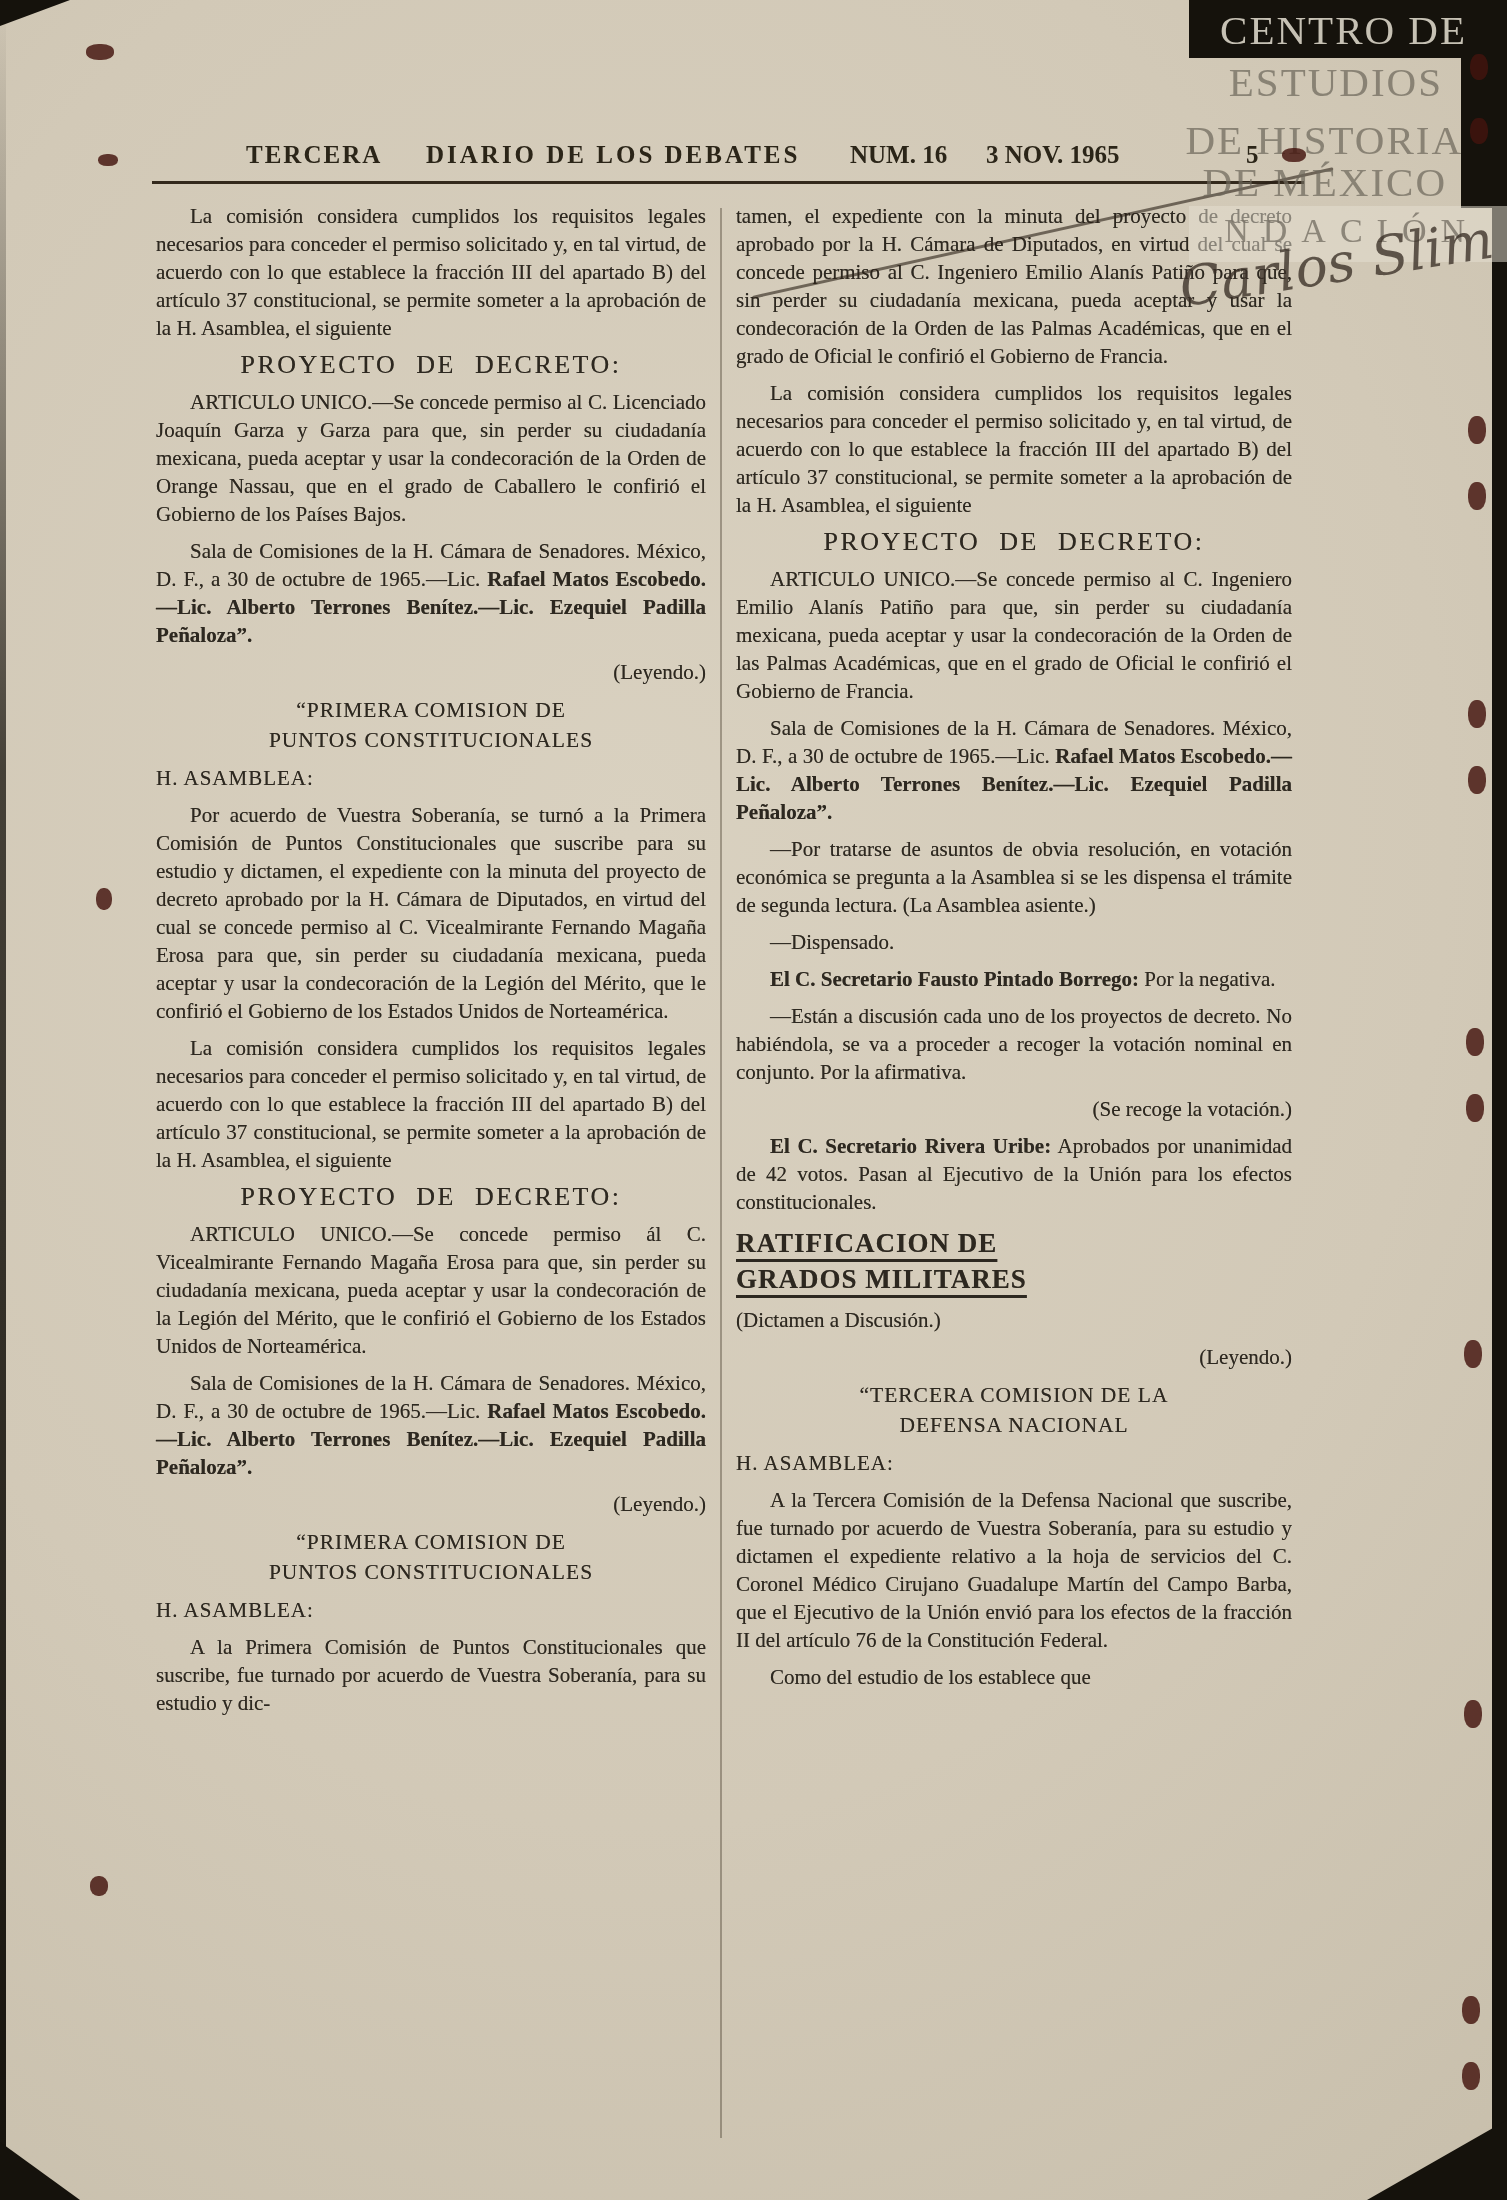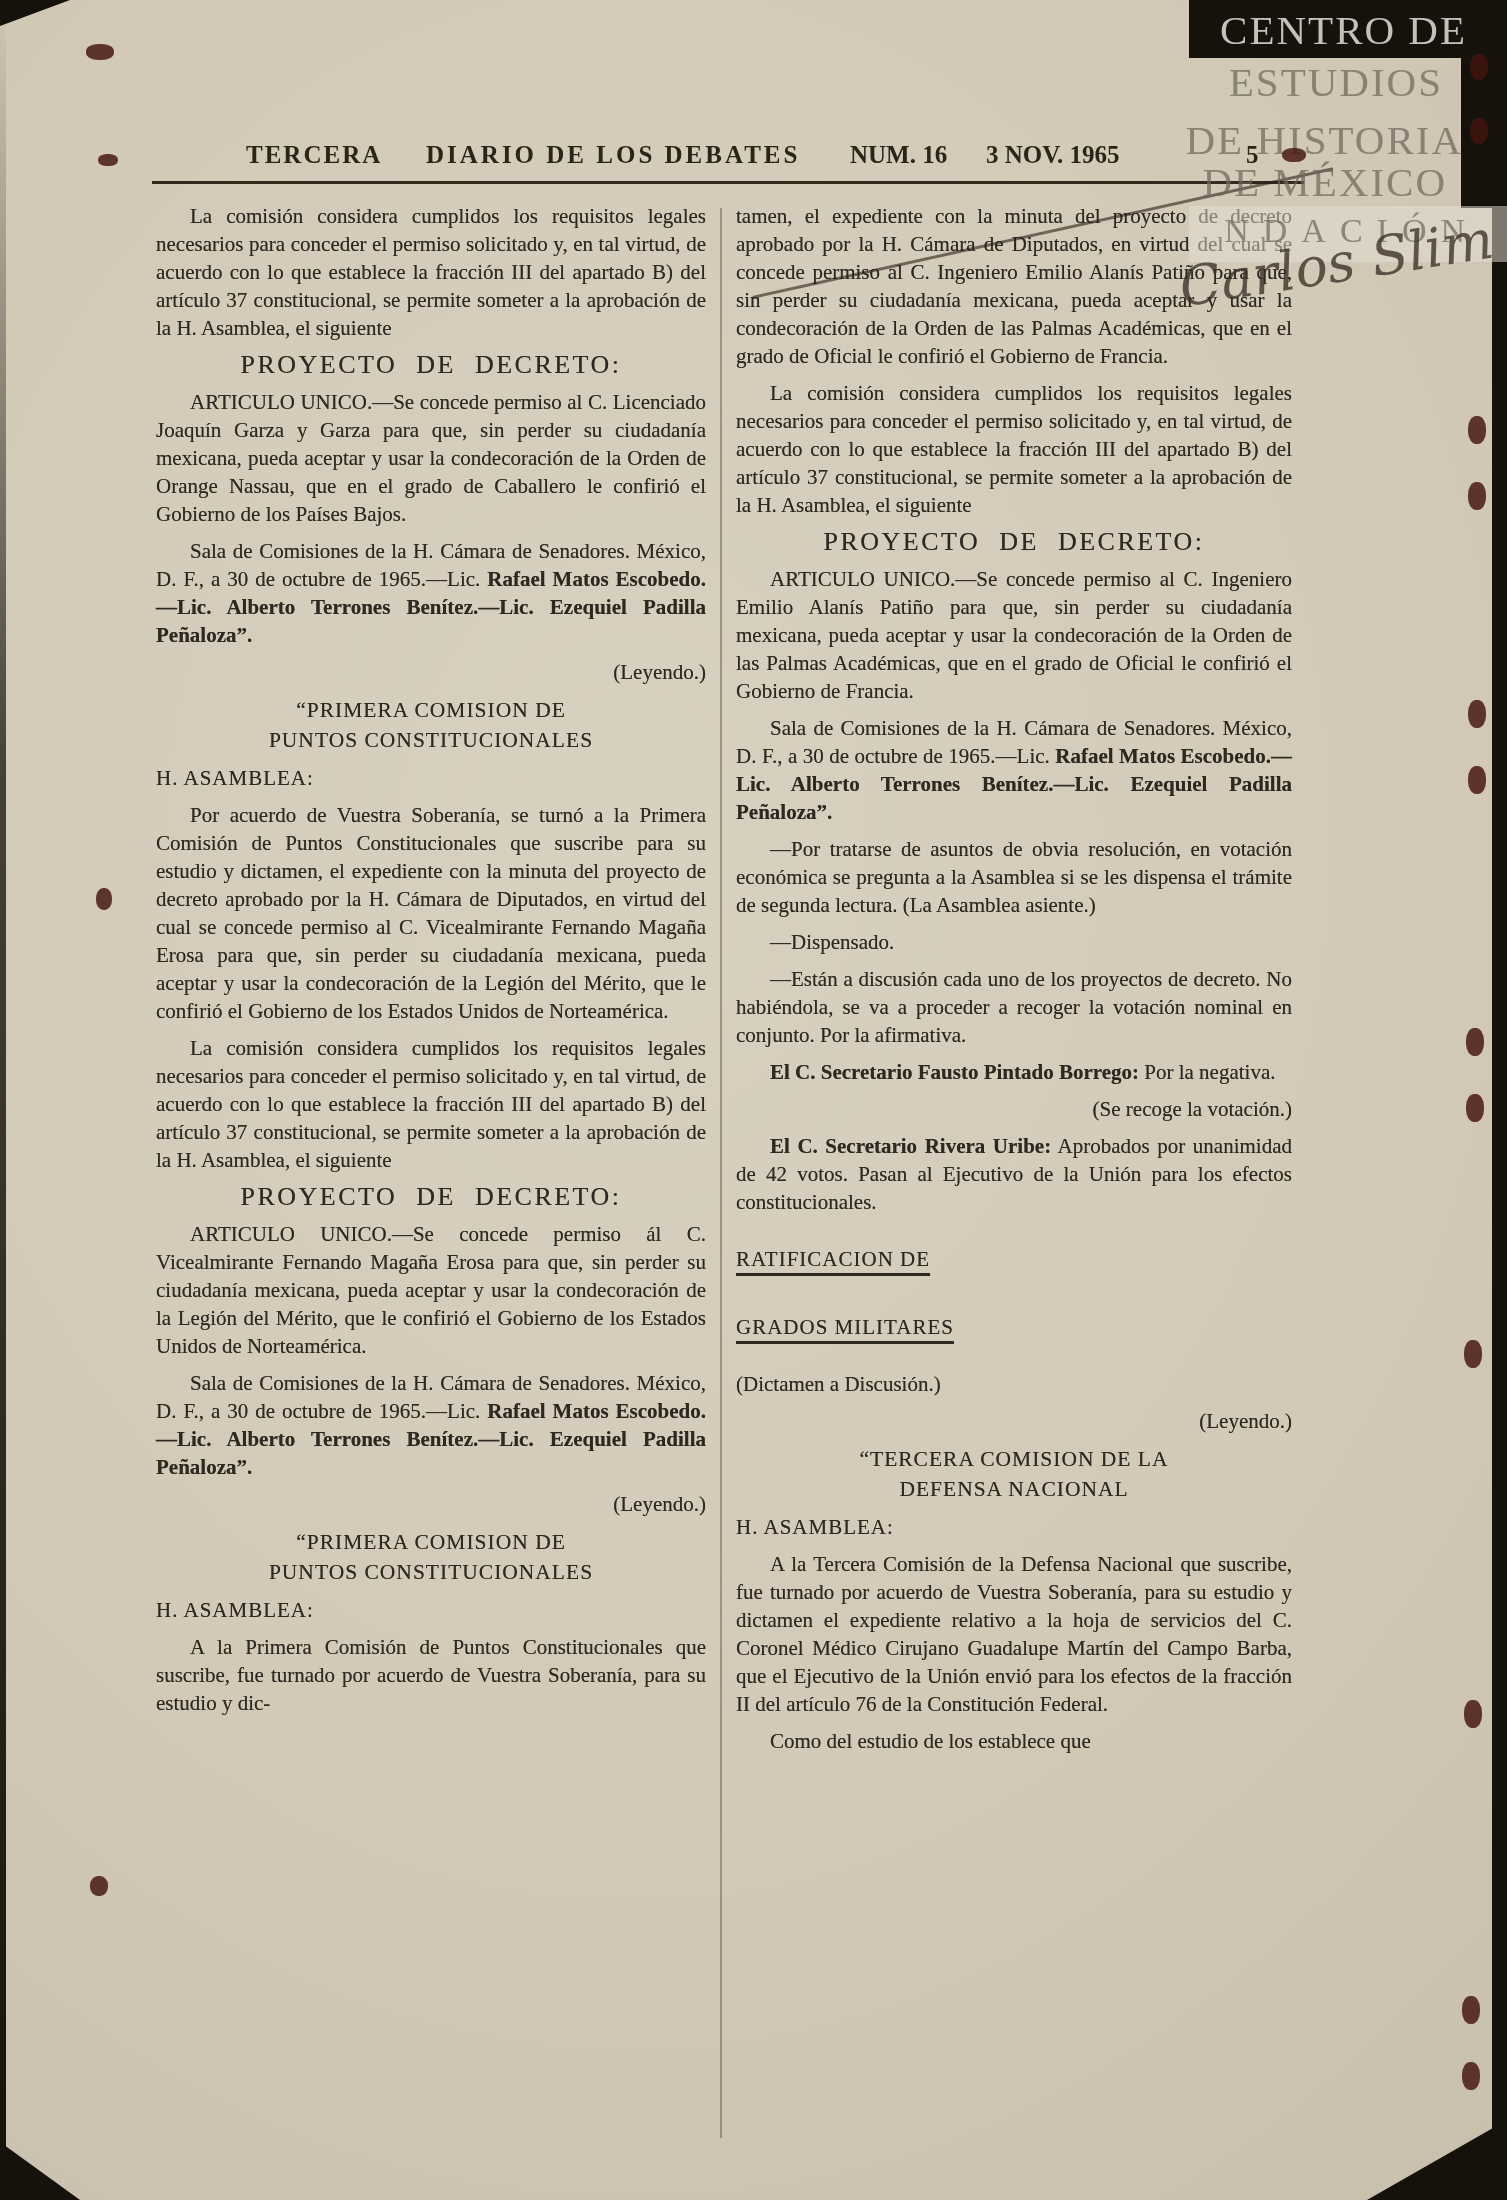--- a/index.html
+++ b/index.html
@@ -23,21 +23,21 @@
   .col-left{left:156px;}
   .col-right{left:736px;width:556px;}
   .col p{margin:0 0 9px;}
   .blk{text-indent:34px;}
   .blk.noindent{text-indent:0;}
   .b{font-weight:bold;}
   .decree{text-align:center;text-indent:0;letter-spacing:2.5px;word-spacing:10px;font-size:26px;margin:20px 0 18px;}
   .centerline{text-align:right;text-indent:0;margin:16px 0 14px;}
   .commission{text-align:center;text-indent:0;white-space:pre-line;letter-spacing:1px;line-height:30px;margin:2px 0 22px;font-size:21.5px;}
   .asamblea{text-indent:0;letter-spacing:1px;margin:0 0 22px;}
-  .section-title{text-indent:0;font-weight:normal;font-size:21px;letter-spacing:1px;line-height:68px;margin:24px 0 10px;white-space:pre-line;text-decoration:underline;text-underline-offset:7px;text-decoration-thickness:2.5px;}
+  .section-title{text-indent:0;font-weight:bold;font-size:27px;letter-spacing:1px;line-height:36px;margin:24px 0 10px;white-space:pre-line;text-decoration:underline;text-underline-offset:7px;text-decoration-thickness:2.5px;}
   .dictamen{text-indent:0;font-weight:normal;margin:0 0 16px;}
   
   .edge{position:absolute;background:#15120c;z-index:2;}
   .edge-right{top:0;right:0;width:15px;height:100%;}
   .tr-dark{top:0;right:0;width:318px;height:58px;}
   .tr-dark2{top:58px;right:0;width:46px;height:150px;}
   .tl-corner{top:0;left:0;width:70px;height:26px;clip-path:polygon(0 0,100% 0,0 100%);}
   .bl-corner{bottom:0;left:0;width:80px;height:58px;clip-path:polygon(0 0,0 100%,100% 100%);}
   .br-corner{bottom:0;right:0;width:140px;height:80px;clip-path:polygon(100% 0,100% 100%,0 100%);}
   .left-strip{top:0;left:0;width:6px;height:100%;background:linear-gradient(rgba(21,18,12,0),rgba(21,18,12,.75) 35%,#15120c);}
@@ -91,22 +91,22 @@
       <p class="blk"><span>A la Primera Comisión de Puntos Constitucionales que suscribe, fue turnado por acuerdo de Vuestra Soberanía, para su estudio y dic-</span></p>
     </section>
   <section class="col col-right" id="col-right">
       <p class="blk noindent"><span>tamen, el expediente con la minuta del proyecto de decreto aprobado por la H. Cámara de Diputados, en virtud del cual se concede permiso al C. Ingeniero Emilio Alanís Patiño para que, sin perder su ciudadanía mexicana, pueda aceptar y usar la condecoración de la Orden de las Palmas Académicas, que en el grado de Oficial le confirió el Gobierno de Francia.</span></p>
       <p class="blk"><span>La comisión considera cumplidos los requisitos legales necesarios para conceder el permiso solicitado y, en tal virtud, de acuerdo con lo que establece la fracción III del apartado B) del artículo 37 constitucional, se permite someter a la aprobación de la H. Asamblea, el siguiente</span></p>
       <p class="decree"><span>PROYECTO DE DECRETO:</span></p>
       <p class="blk"><span>ARTICULO UNICO.—Se concede permiso al C. Ingeniero Emilio Alanís Patiño para que, sin perder su ciudadanía mexicana, pueda aceptar y usar la condecoración de la Orden de las Palmas Académicas, que en el grado de Oficial le confirió el Gobierno de Francia.</span></p>
       <p class="blk"><span>Sala de Comisiones de la H. Cámara de Senadores. México, D. F., a 30 de octubre de 1965.—Lic. </span><span class="b">Rafael Matos Escobedo.</span><span class="b">—Lic. </span><span class="b">Alberto Terrones Benítez.</span><span class="b">—Lic. </span><span class="b">Ezequiel Padilla Peñaloza”.</span></p>
       <p class="blk"><span>—Por tratarse de asuntos de obvia resolución, en votación económica se pregunta a la Asamblea si se les dispensa el trámite de segunda lectura. (La Asamblea asiente.)</span></p>
       <p class="blk"><span>—Dispensado.</span></p>
+      <p class="blk"><span class="b">El C. Secretario Fausto Pintado Borrego:</span><span> Por la negativa.</span></p>
       <p class="blk"><span>—Están a discusión cada uno de los proyectos de decreto. No habiéndola, se va a proceder a recoger la votación nominal en conjunto. Por la afirmativa.</span></p>
-      <p class="blk"><span class="b">El C. Secretario Fausto Pintado Borrego:</span><span> Por la negativa.</span></p>
       <p class="centerline"><span>(Se recoge la votación.)</span></p>
       <p class="blk"><span class="b">El C. Secretario Rivera Uribe:</span><span> Aprobados por unanimidad de 42 votos. Pasan al Ejecutivo de la Unión para los efectos constitucionales.</span></p>
       <p class="section-title"><span>RATIFICACION DE
 GRADOS MILITARES</span></p>
       <p class="dictamen"><span>(Dictamen a Discusión.)</span></p>
       <p class="centerline"><span>(Leyendo.)</span></p>
       <p class="commission"><span>“TERCERA COMISION DE LA
 DEFENSA NACIONAL</span></p>
       <p class="asamblea"><span>H. ASAMBLEA:</span></p>
       <p class="blk"><span>A la Tercera Comisión de la Defensa Nacional que suscribe, fue turnado por acuerdo de Vuestra Soberanía, para su estudio y dictamen el expediente relativo a la hoja de servicios del C. Coronel Médico Cirujano Guadalupe Martín del Campo Barba, que el Ejecutivo de la Unión envió para los efectos de la fracción II del artículo 76 de la Constitución Federal.</span></p>

